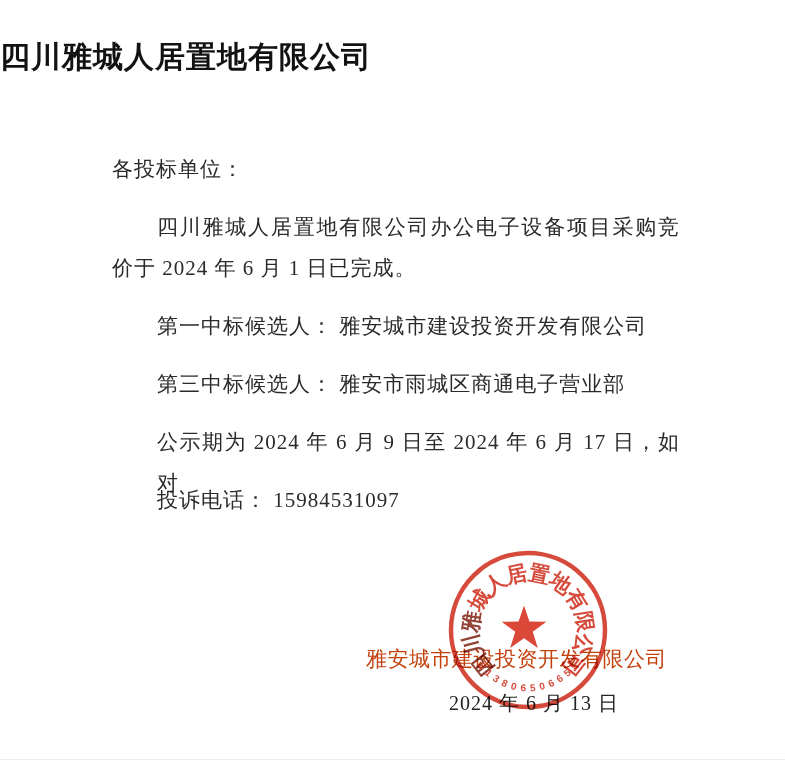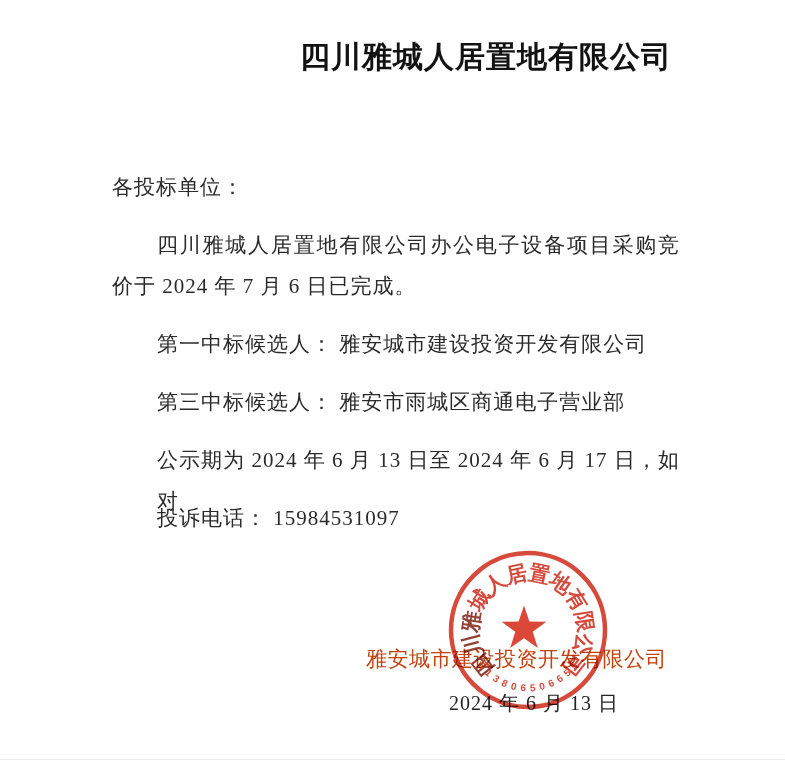--- a/index.html
+++ b/index.html
@@ -1,27 +1,27 @@
 <!DOCTYPE html>
 <html><head>
 <meta charset="utf-8">
 <style>
   html,body{margin:0;padding:0;background:#ffffff;}
   .page{
     position:relative;width:785px;height:761px;background:#ffffff;overflow:hidden;
     font-family:"Liberation Serif","DejaVu Serif",serif;color:#262626;
   }
   .title{
-    position:absolute;top:36px;left:0;width:626px;text-align:right;
-    font-weight:bold;color:#121212;padding-left:46px;
+    position:absolute;top:36px;left:0;width:626px;text-align:left;
+    font-weight:bold;color:#121212;
   }
   .title .t1{font-size:30px;line-height:42px;letter-spacing:1px;}
   .title .t2{font-size:30px;line-height:43px;letter-spacing:3px;}
   .body{
-    position:absolute;left:112px;top:167px;width:568px;
+    position:absolute;left:112px;top:149px;width:568px;
     font-size:21px;line-height:41px;letter-spacing:1px;color:#2a2a2a;
   }
   .body-line{height:41px;white-space:nowrap;}
   .body-line.indent{padding-left:45px;margin-top:17px;}
   .body-line.fill{white-space:normal;text-align:justify;text-align-last:justify;text-justify:inter-character;}
   .sig-company{
     position:absolute;left:366px;top:645px;font-size:21px;letter-spacing:0.5px;
     color:#c2410c;white-space:nowrap;
   }
   .sig-date{
@@ -40,24 +40,24 @@
 <div class="page">
 
   <div class="title">
     <div class="t1">四川雅城人居置地有限公司</div>
   </div>
 
   <div class="body">
     <div>
         <div class="body-line">各投标单位：</div>
         <div class="body-line indent fill">四川雅城人居置地有限公司办公电子设备项目采购竞</div>
-        <div class="body-line">价于 2024 年 7 月 6 日已完成。</div>
+        <div class="body-line">价于 2024 年 6 月 1 日已完成。</div>
         <div class="body-line indent">第一中标候选人： 雅安城市建设投资开发有限公司</div>
         <div class="body-line indent">第三中标候选人： 雅安市雨城区商通电子营业部</div>
-        <div class="body-line indent fill">公示期为 2024 年 6 月 13 日至 2024 年 6 月 17 日，如对</div>
+        <div class="body-line indent fill">公示期为 2024 年 6 月 9 日至 2024 年 6 月 17 日，如对</div>
         <div class="body-line indent">投诉电话： 15984531097</div>
       </div>
   </div>
 
   <div class="sig-company">雅安城市建设投资开发有限公司</div>
   <div class="sig-date">2024 年 6 月 13 日</div>
 
   <svg class="seal" viewBox="0 0 170 172" xmlns="http://www.w3.org/2000/svg">
     <g id="seal-group" transform="translate(85,86)">
       <circle cx="0" cy="0" r="77" fill="none" stroke-width="4.5" stroke="#d23c2c"></circle>

